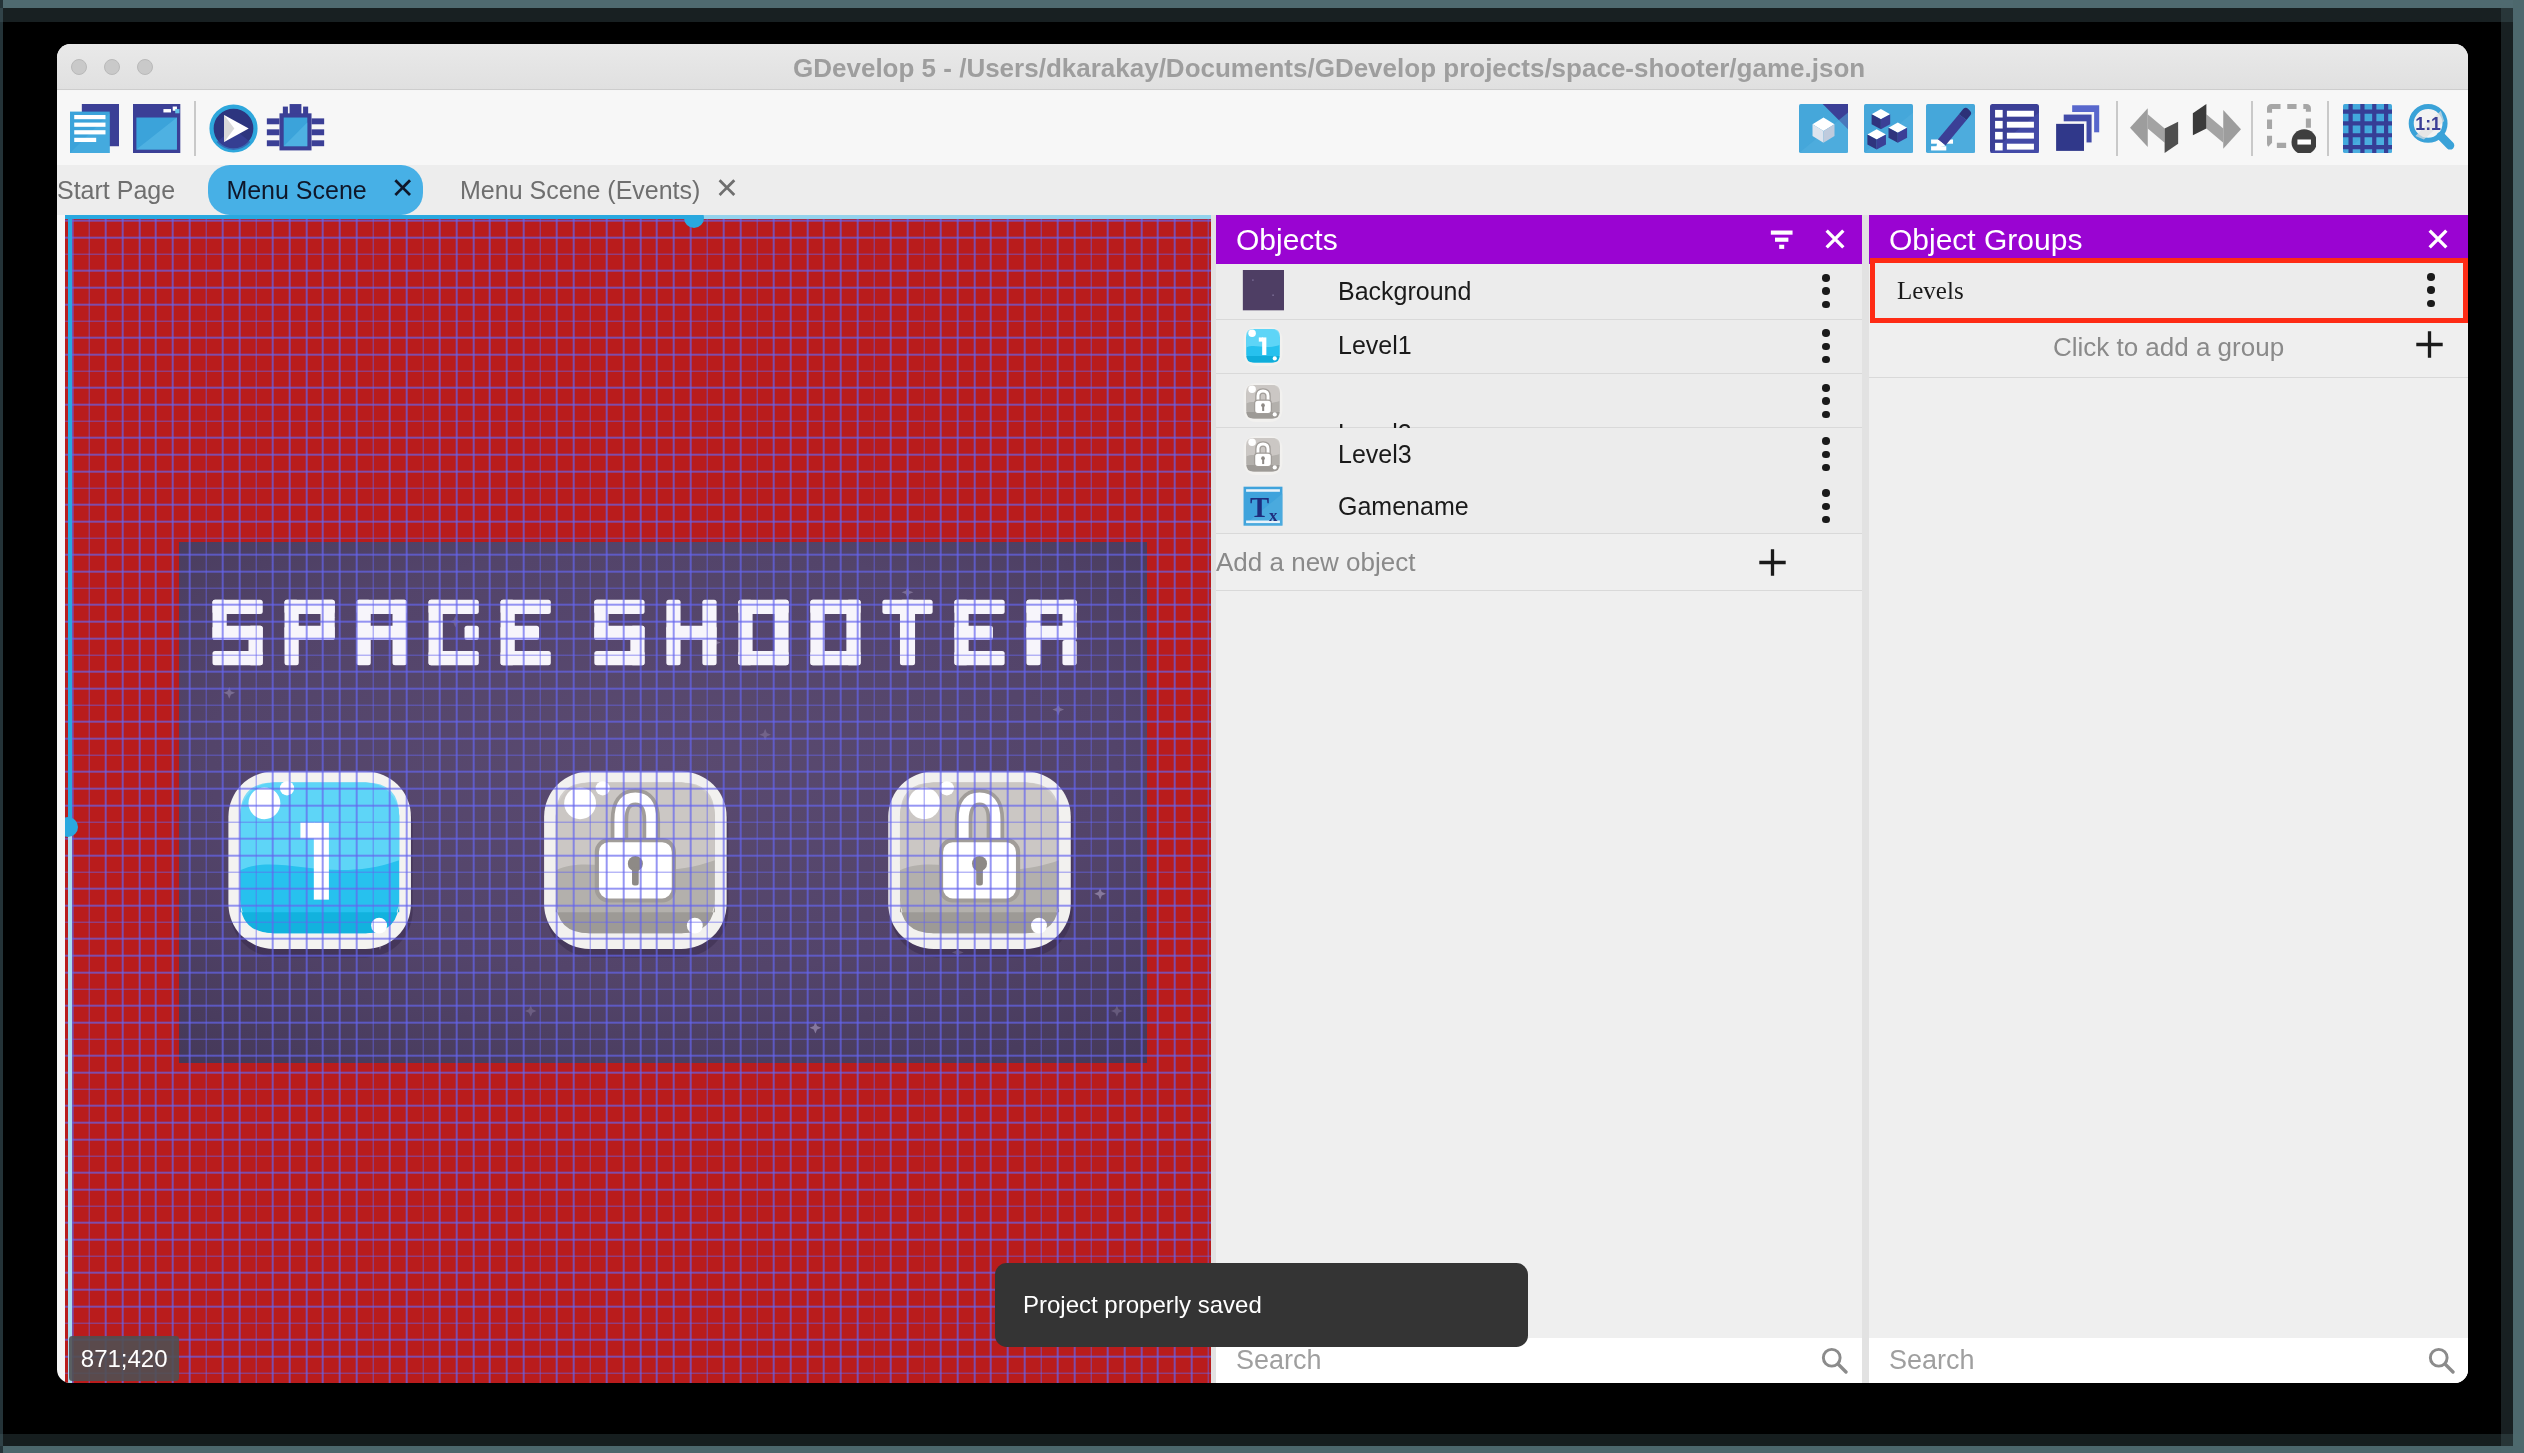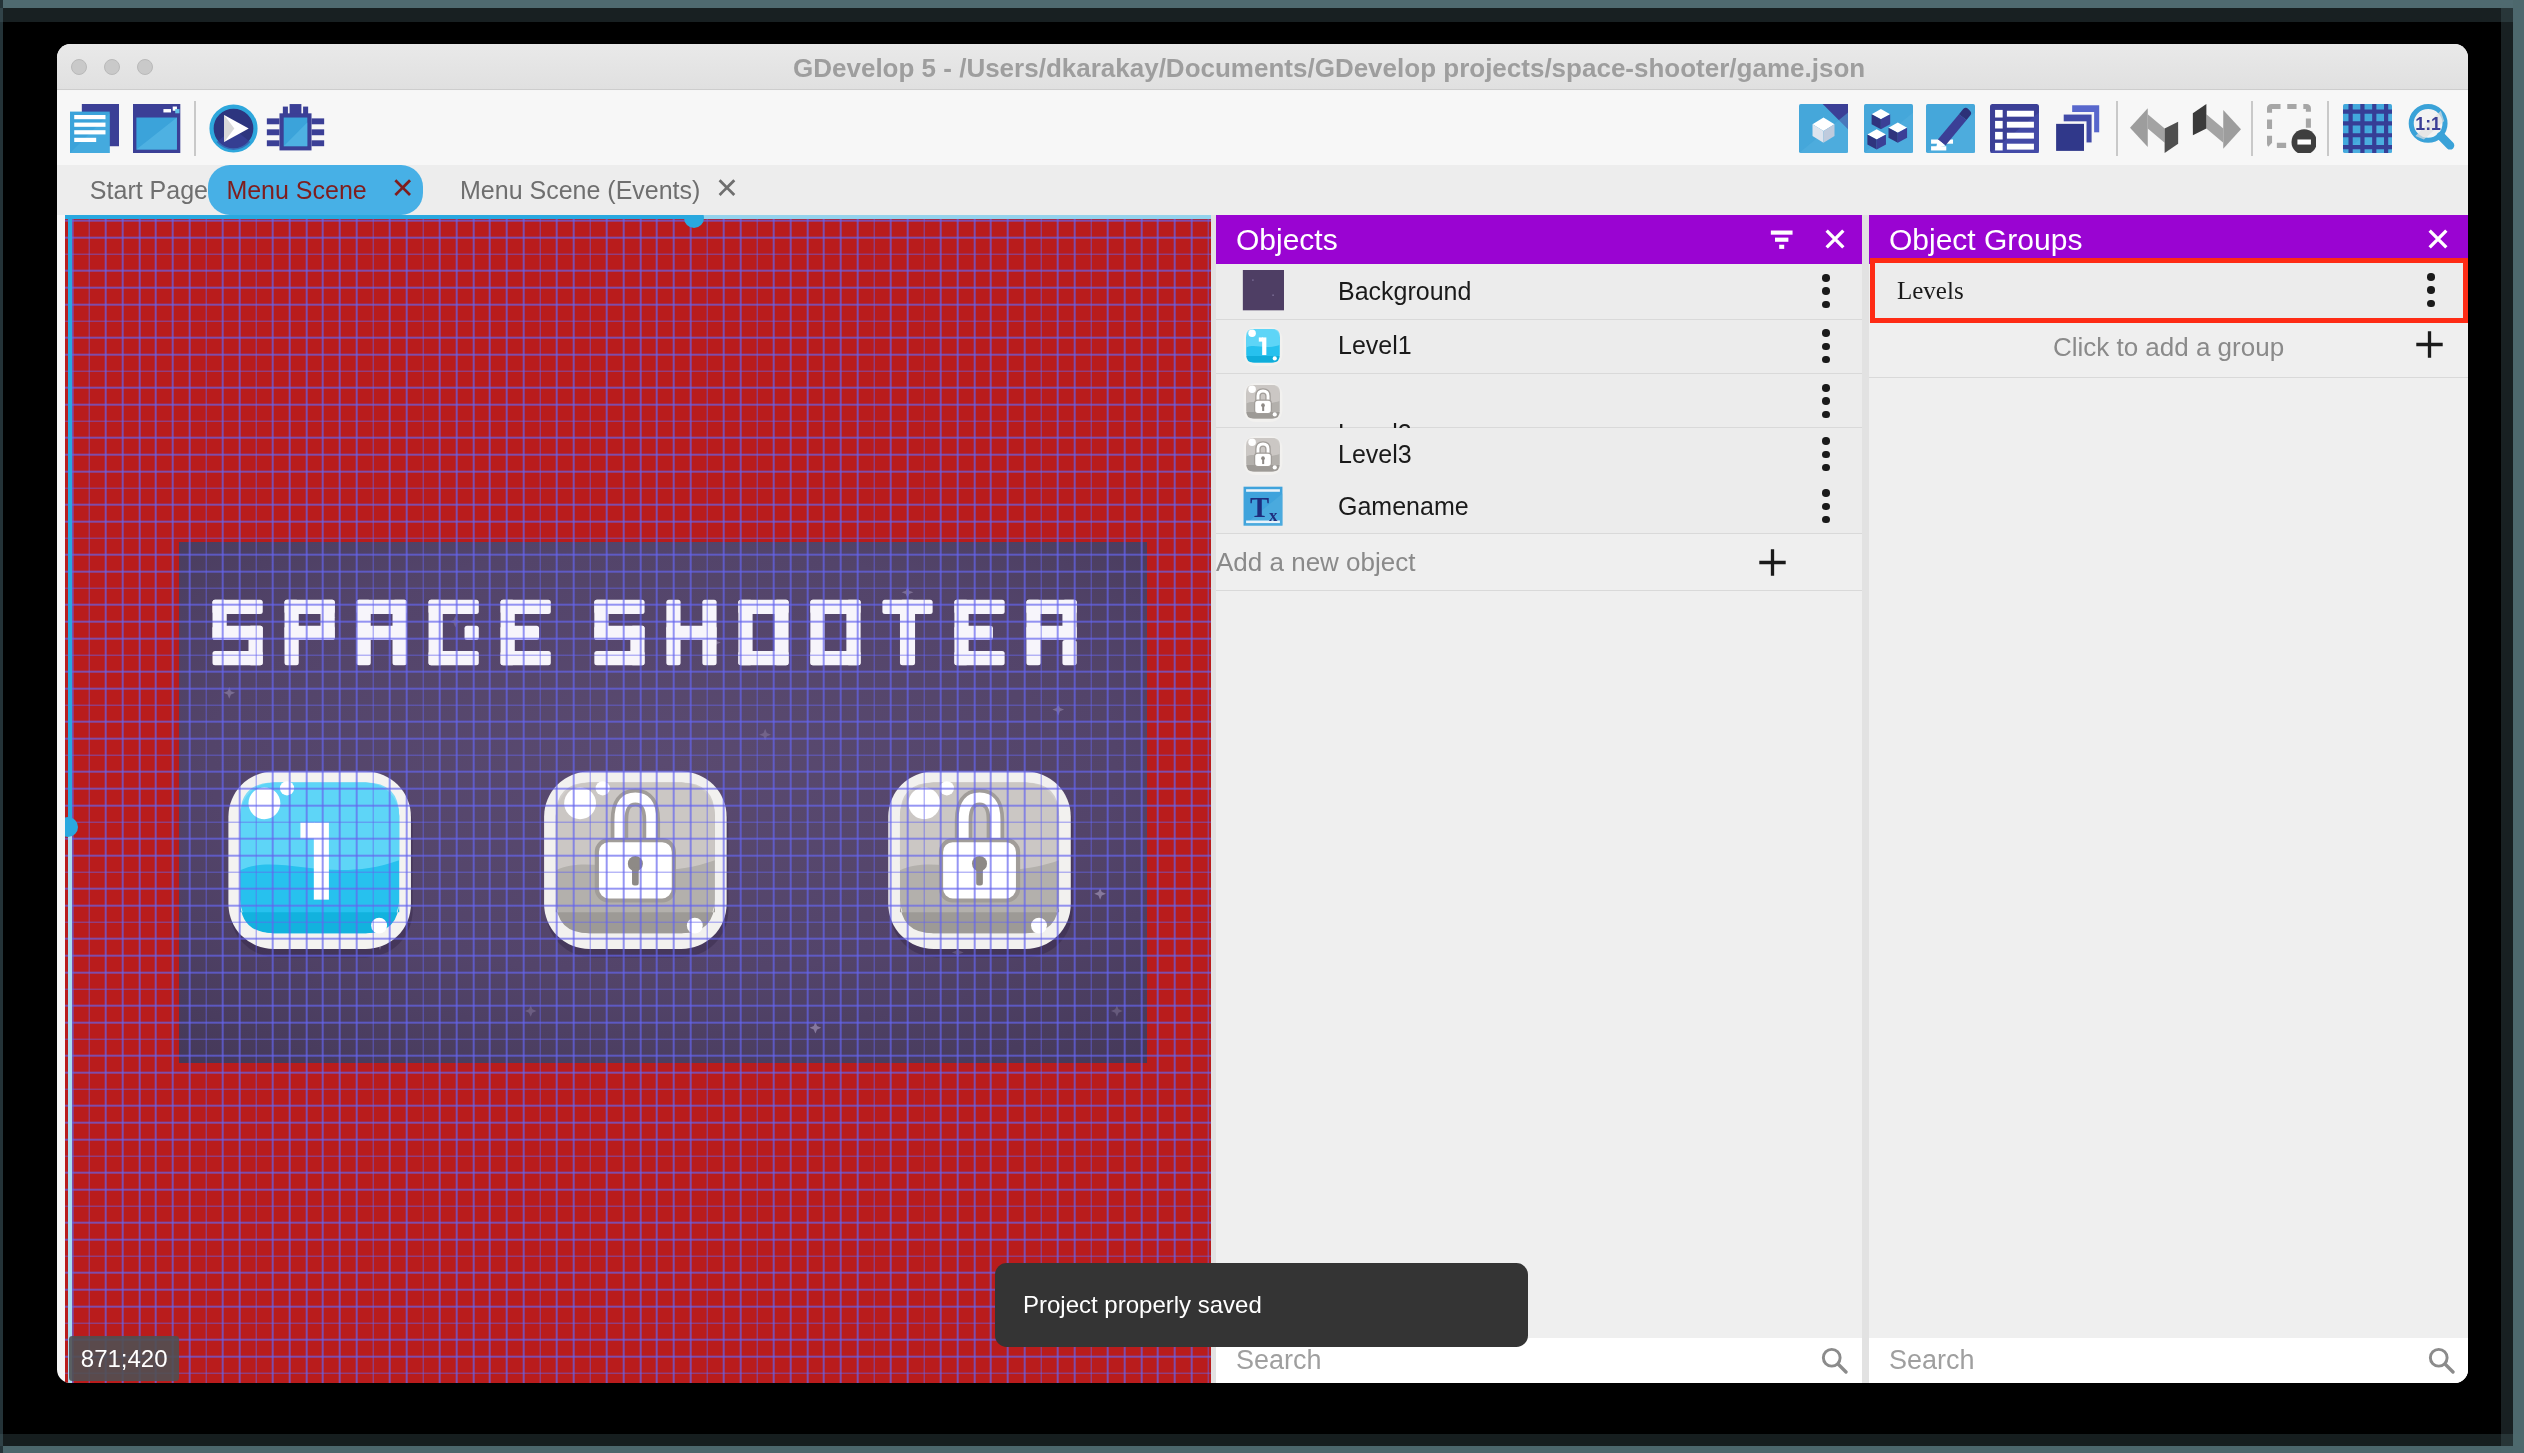--- a/index.html
+++ b/index.html
@@ -19,22 +19,22 @@
   border:0.8px solid #b9b9b9; }
 #title-text { left:736px; top:0; height:46px; line-height:48px; font-size:26px;
   font-weight:bold; color:#9e9e9e; white-space:nowrap; }
 
 #toolbar { left:0; top:47px; width:2411px; height:74px; background:#f7f7f7; }
 .tsep { top:10px; width:1.7px; height:55px; background:#c9c9c9; }
 .ticon { top:12.6px; }
 
 #tabbar { left:0; top:121px; width:2411px; height:50px; background:#ededed; }
 .tab { top:0; height:50px; line-height:50px; font-size:25px; color:#6f6f6f;
-  text-align:right;padding-left:24px; }
-#tab2 { background:#47b0e6; color:#7f1d1d;border-radius:22px; }
+  text-align:left; }
+#tab2 { background:#47b0e6; color:#0f172a;border-radius:22px; }
 .tabx { font-size:28.5px; font-weight:400; }
 
 #canvas { left:8px; top:171px; width:1154px; height:1169px; background:#b91c1c; overflow:hidden; }
 #gridov { left:0; top:0; width:1154px; height:1169px;
   background-image:
     repeating-linear-gradient(90deg, rgba(100,100,238,0.68) 0 1.7px, transparent 1.7px 16.7px),
     repeating-linear-gradient(0deg, rgba(100,100,238,0.68) 0 1.7px, transparent 1.7px 16.7px);
   background-position:6.7px 0, 0 6.7px; }
 #scene { left:114px; top:327px; width:968px; height:521px;
   background:radial-gradient(ellipse 85% 75% at 50% 42%, #5a4a70 0%, #53446a 55%, #443858 100%); }

